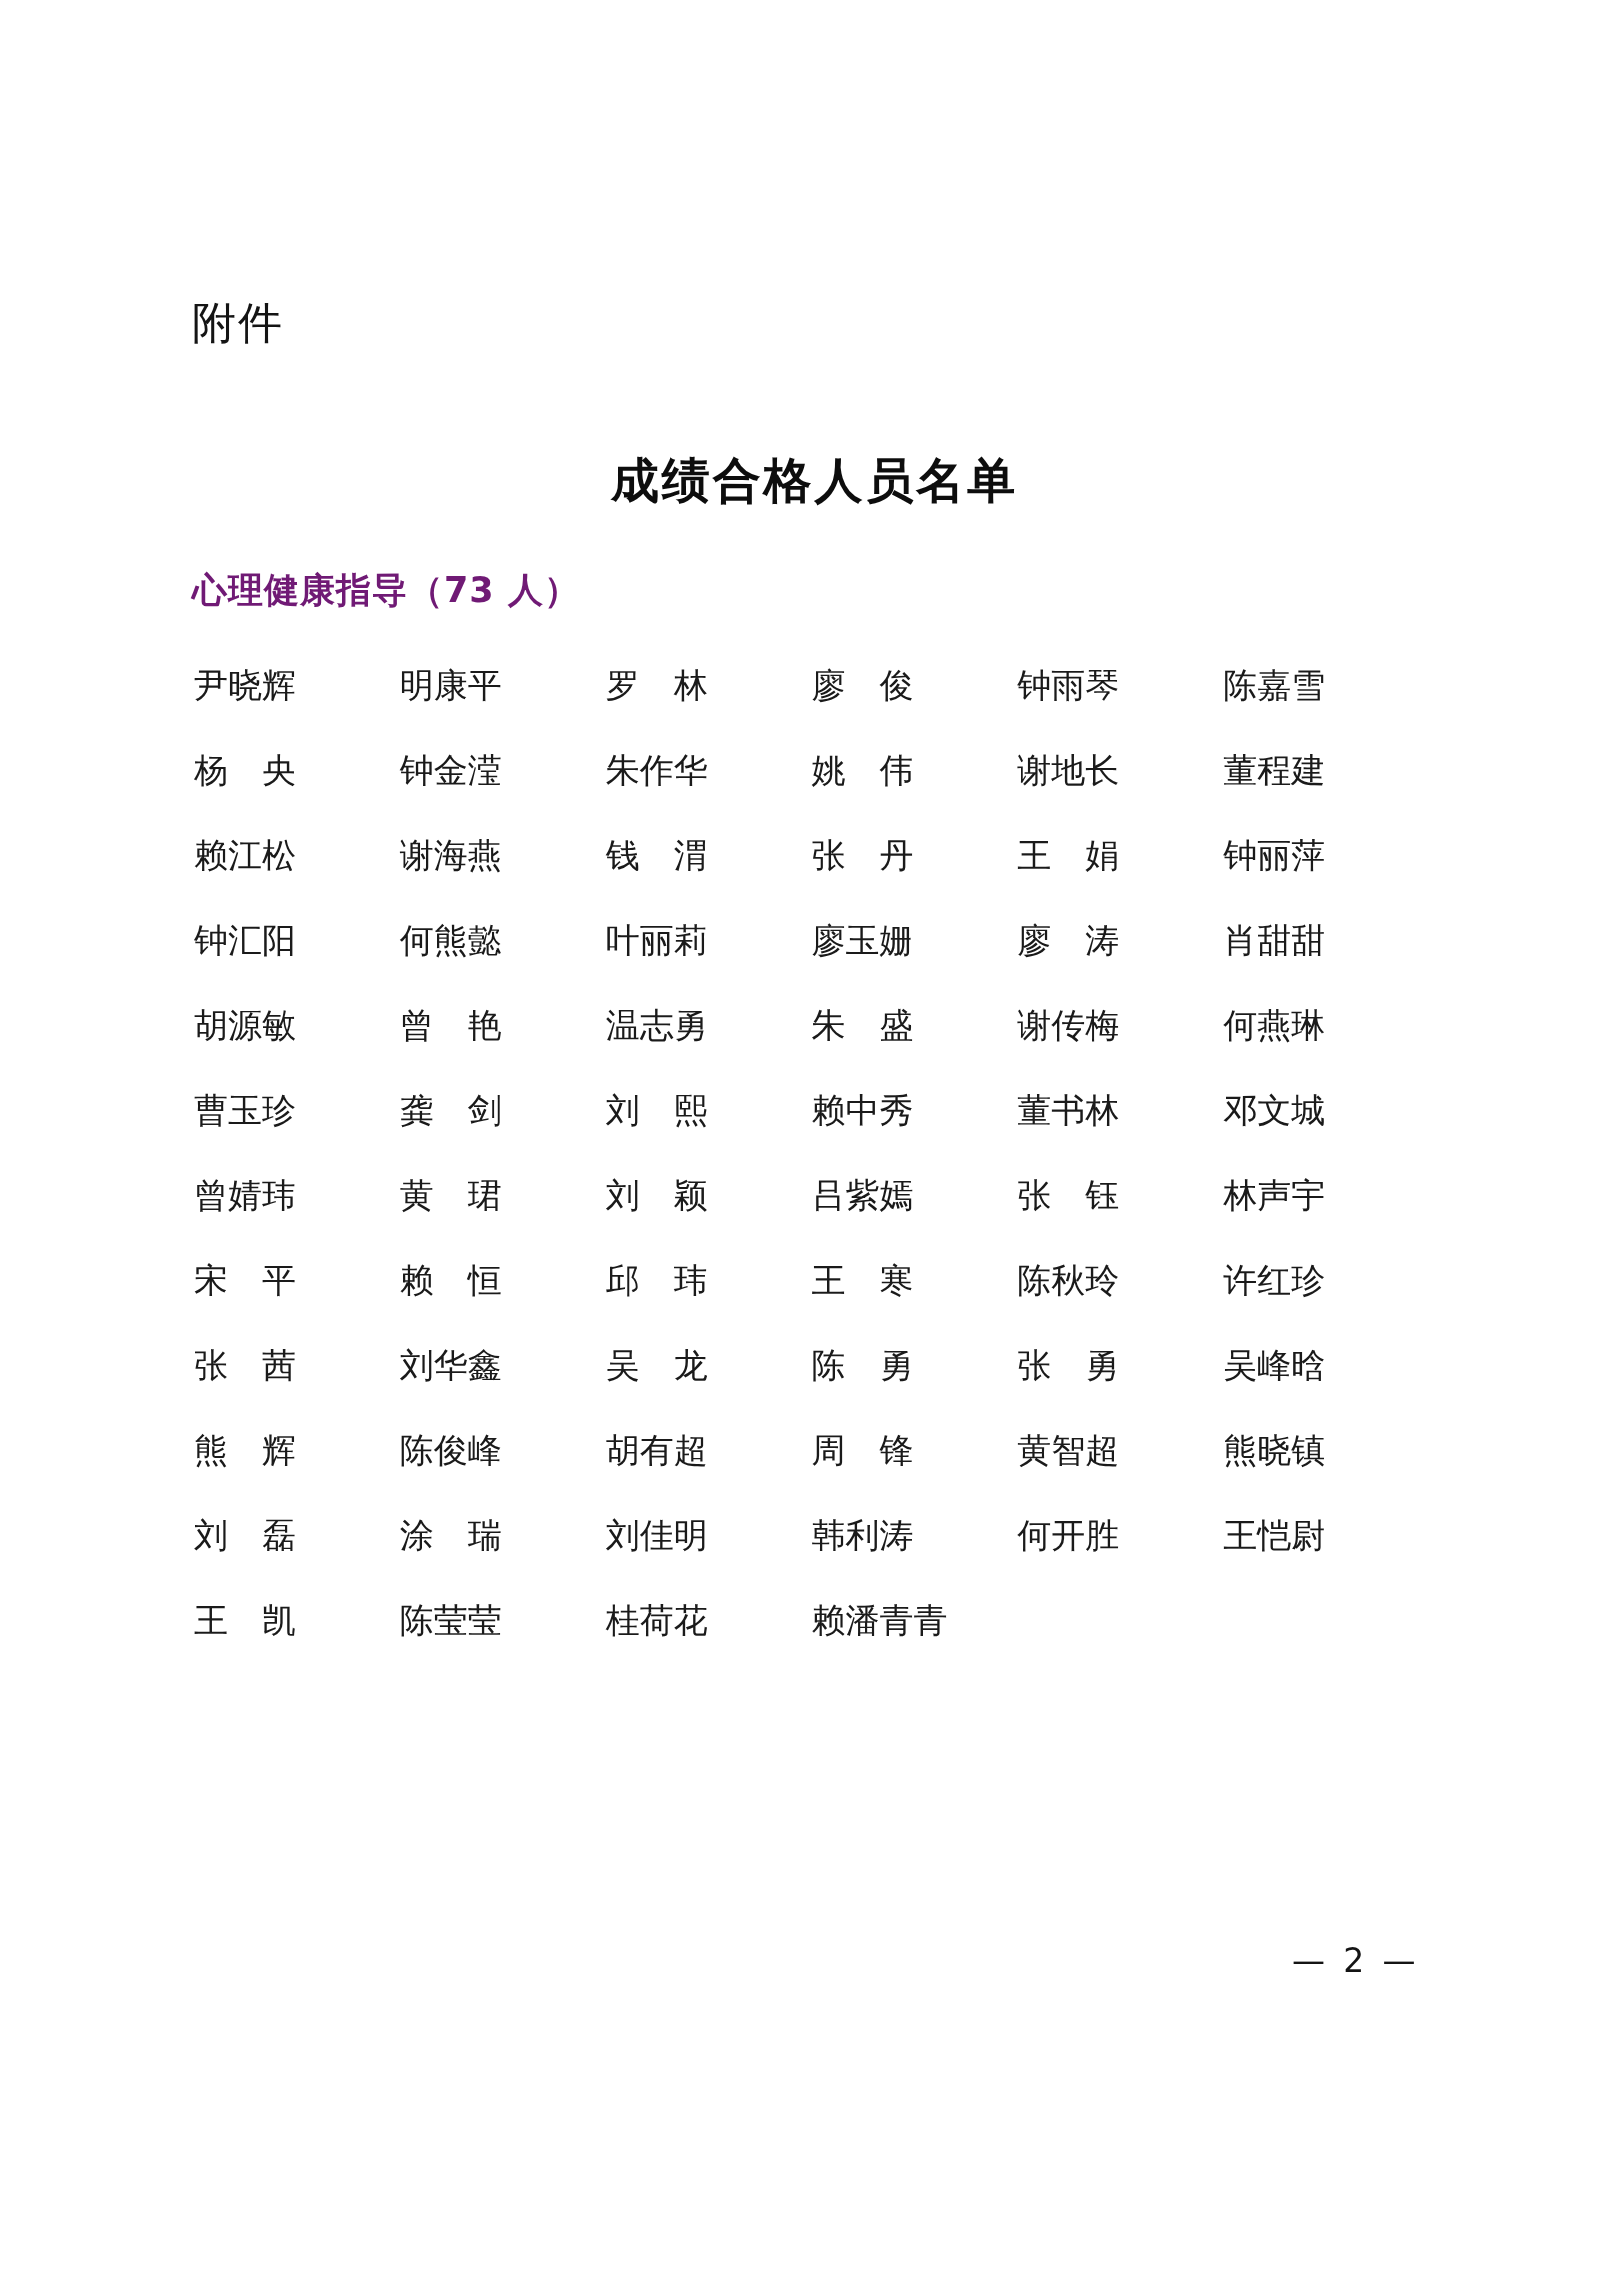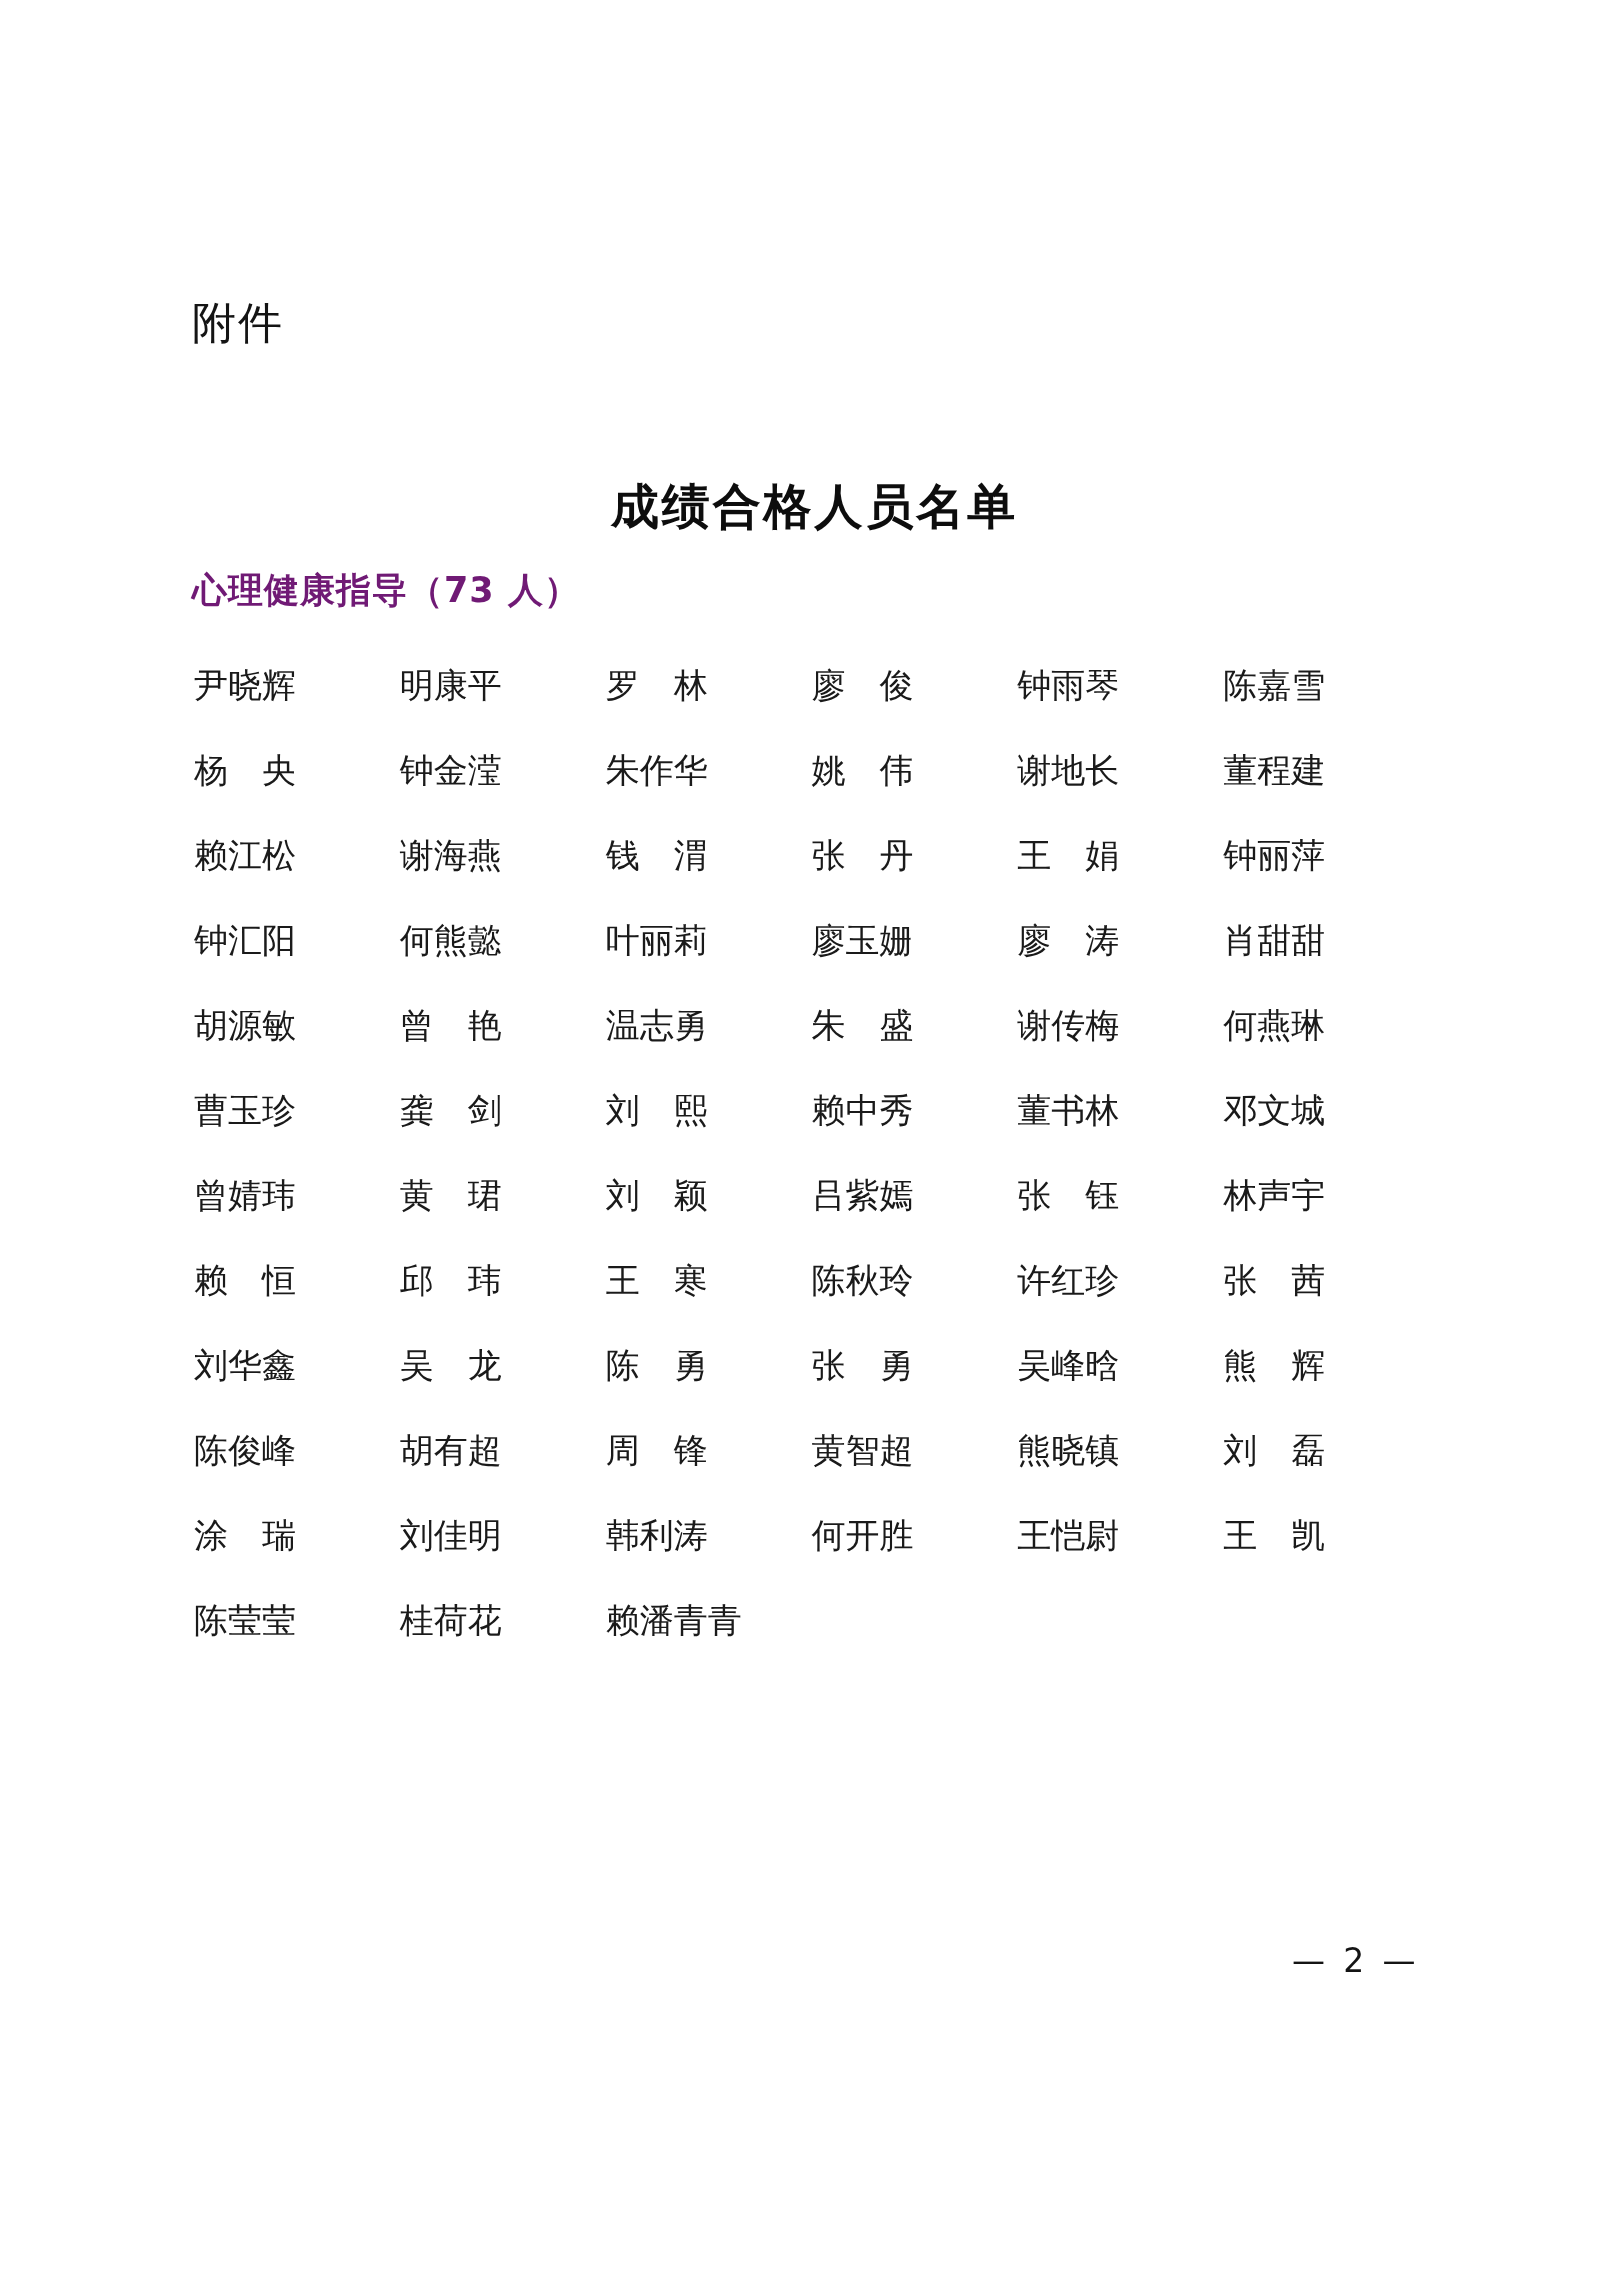--- a/index.html
+++ b/index.html
@@ -37,21 +37,21 @@
     font-family: "DejaVu Sans", "Liberation Sans", sans-serif;
     font-size: 44px;
     letter-spacing: 2px;
     color: #141414;
     font-weight: 400;
   }
 
   .doc-title {
     position: absolute;
     left: 0;
-    top: 475px;
+    top: 449px;
     width: 1245px;
     text-align: center;
     font-family: "DejaVu Sans", "Liberation Sans", sans-serif;
     font-size: 48px;
     font-weight: 700;
     letter-spacing: 2.9px;
     color: #0d0d0d;
   }
 
   .section-heading {
@@ -146,20 +146,21 @@
         <div class="name-cell">刘　熙</div>
         <div class="name-cell">赖中秀</div>
         <div class="name-cell">董书林</div>
         <div class="name-cell">邓文城</div>
         <div class="name-cell">曾婧玮</div>
         <div class="name-cell">黄　珺</div>
         <div class="name-cell">刘　颖</div>
         <div class="name-cell">吕紫嫣</div>
         <div class="name-cell">张　钰</div>
         <div class="name-cell">林声宇</div>
+        <div class="name-cell">宋　平</div>
         <div class="name-cell">赖　恒</div>
         <div class="name-cell">邱　玮</div>
         <div class="name-cell">王　寒</div>
         <div class="name-cell">陈秋玲</div>
         <div class="name-cell">许红珍</div>
         <div class="name-cell">张　茜</div>
         <div class="name-cell">刘华鑫</div>
         <div class="name-cell">吴　龙</div>
         <div class="name-cell">陈　勇</div>
         <div class="name-cell">张　勇</div>

